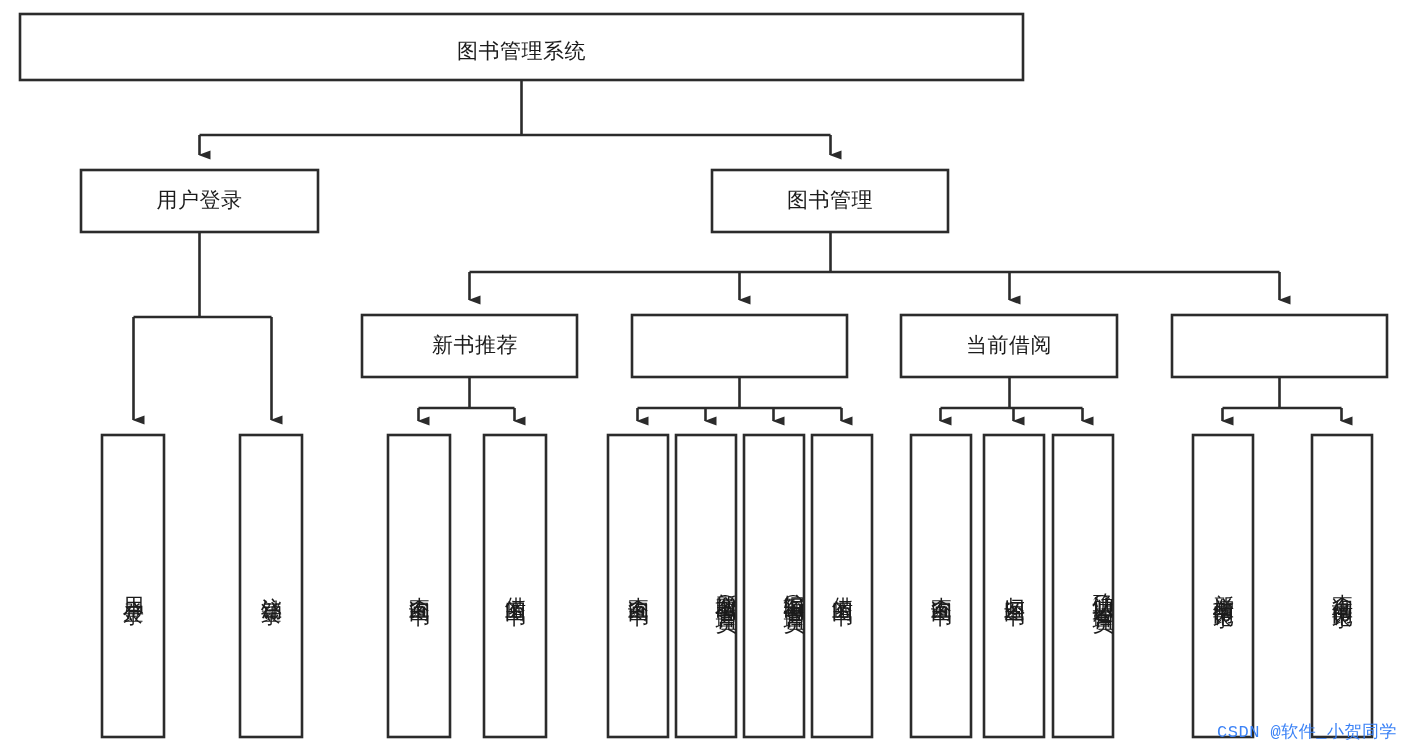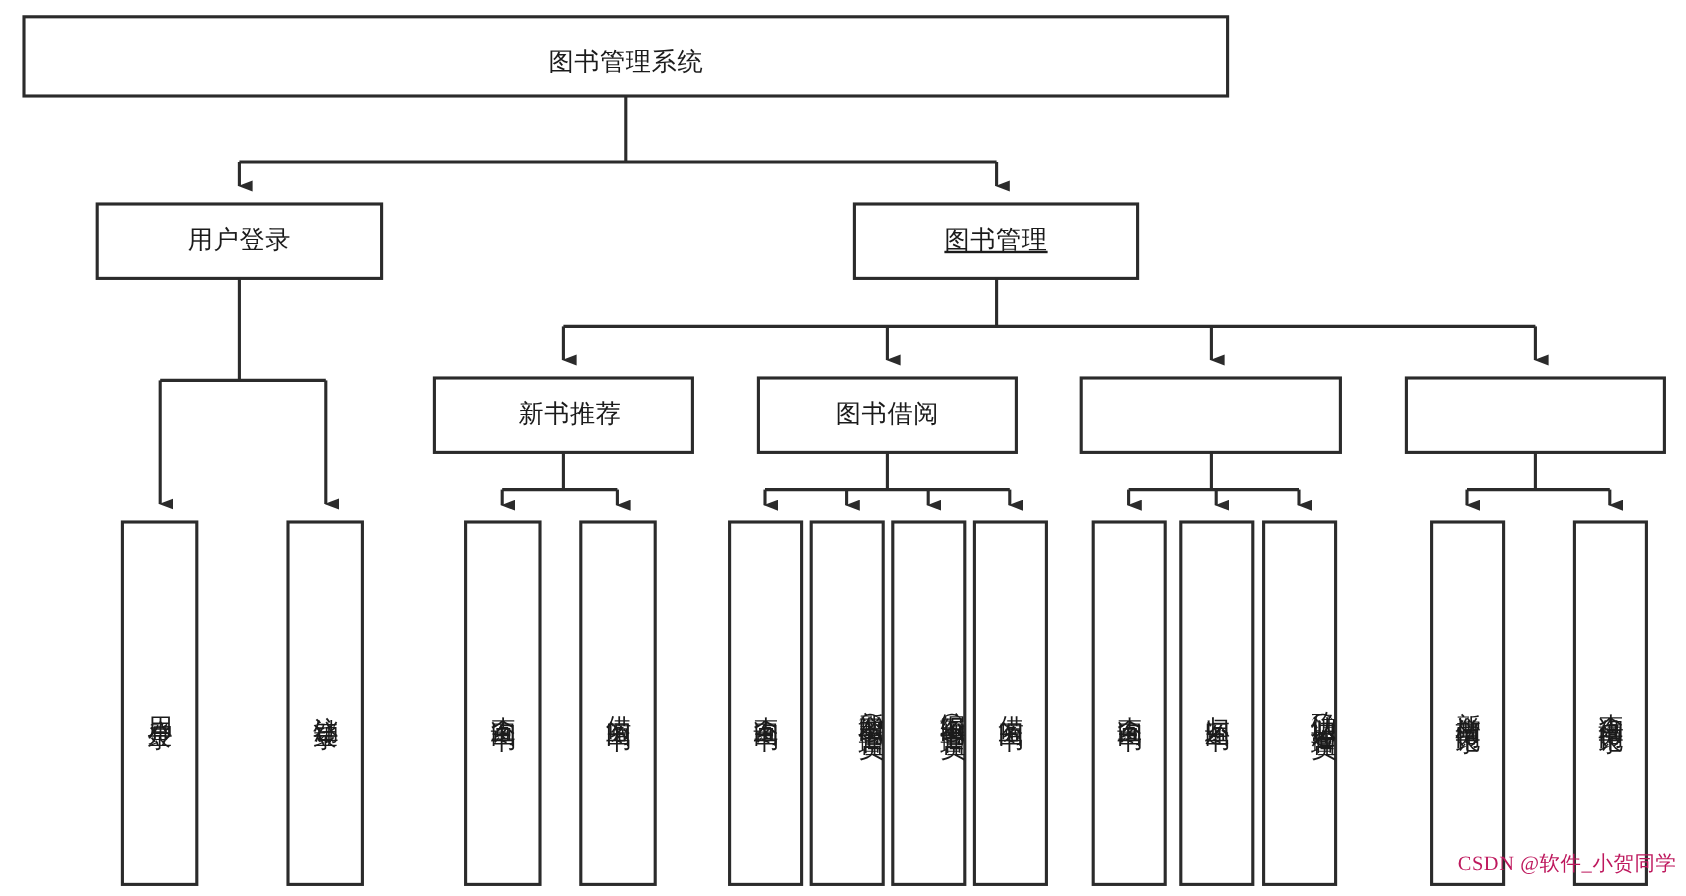--- a/index.html
+++ b/index.html
@@ -66,24 +66,24 @@
     justify-content: center;
     padding-top: 6px;
   }
   .node-label.vertical.centered {
     align-items: center;
     padding-top: 0;
   }
   .watermark {
     position: absolute;
     right: 8px;
-    bottom: 16px;
+    bottom: 4px;
     font-size: 17px;
-    color: #be185d;
-    font-family: Liberation Serif, serif;
+    color: #3b82f6;
+    font-family: Liberation Mono, monospace;
     white-space: nowrap;
     letter-spacing: 0.5px;
   }
 </style>
 </head>
 <body>
 
 <div id="diagram-root">
 
   <svg class="diagram-canvas" viewBox="0 0 1405 747">
@@ -158,24 +158,24 @@
     <rect class="node-box" x="984" y="435" width="60" height="302"></rect>
     <rect class="node-box" x="1053" y="435" width="60" height="302"></rect>
 
     <rect class="node-box" x="1193" y="435" width="60" height="302"></rect>
     <rect class="node-box" x="1312" y="435" width="60" height="302"></rect>
   </svg>
 
   <div class="node-label horizontal" style="left:20px; top:14px; width:1003px; height:76px;">图书管理系统</div>
 
   <div class="node-label horizontal" style="left:81px; top:170px; width:237px; height:62px;">用户登录</div>
-  <div class="node-label horizontal" style="left:712px; top:170px; width:236px; height:62px;text-decoration:underline;">图书管理</div>
+  <div class="node-label horizontal" style="left:712px; top:170px; width:236px; height:62px;">图书管理</div>
 
   <div class="node-label horizontal" style="left:362px; top:315px; width:215px; height:62px;padding-left:11px;">新书推荐</div>
-  <div class="node-label horizontal" style="left:632px; top:315px; width:215px; height:62px;">图书借阅</div>
+  <div class="node-label horizontal" style="left:901px; top:315px; width:216px; height:62px;">当前借阅</div>
 
   <div class="node-label vertical centered" style="left:102px; top:435px; width:62px; height:302px;">用户登录</div>
   <div class="node-label vertical centered" style="left:240px; top:435px; width:62px; height:302px;">注销登录</div>
 
   <div class="node-label vertical centered" style="left:388px; top:435px; width:62px; height:302px;">查询图书</div>
   <div class="node-label vertical centered" style="left:484px; top:435px; width:62px; height:302px;">借阅图书</div>
 
   <div class="node-label vertical centered" style="left:608px; top:435px; width:60px; height:302px;">查询图书</div>
   <div class="node-label vertical" style="left:676px; top:435px; width:60px; height:302px;">新增图书（管理员）</div>
   <div class="node-label vertical" style="left:744px; top:435px; width:60px; height:302px;">编辑图书（管理员）</div>

